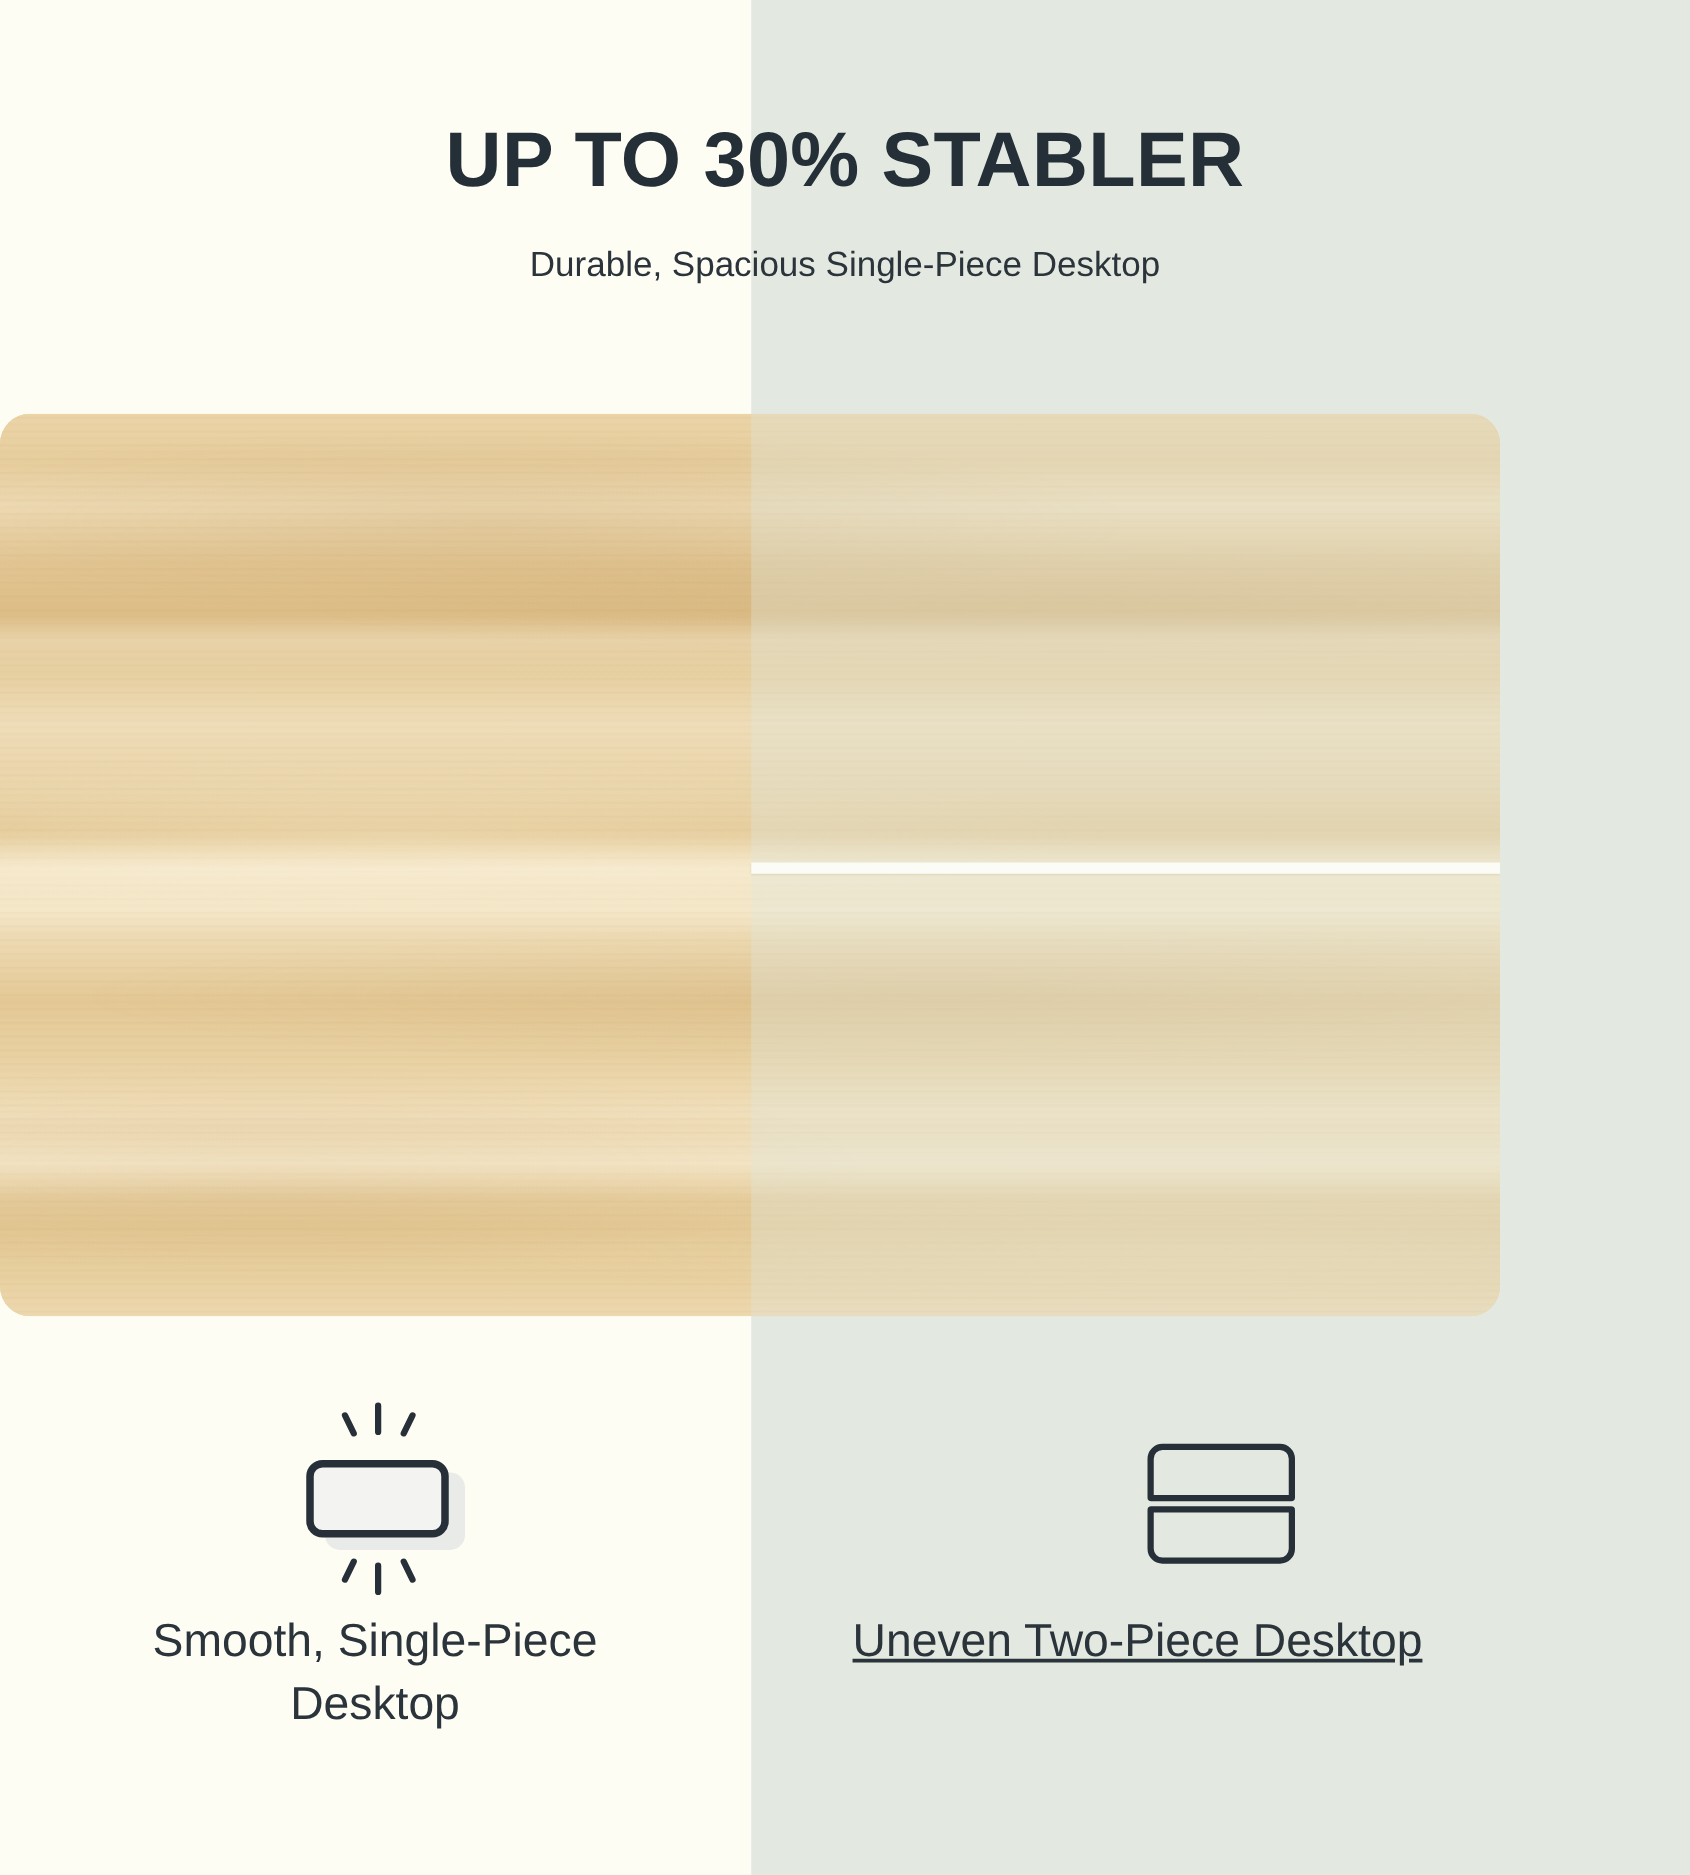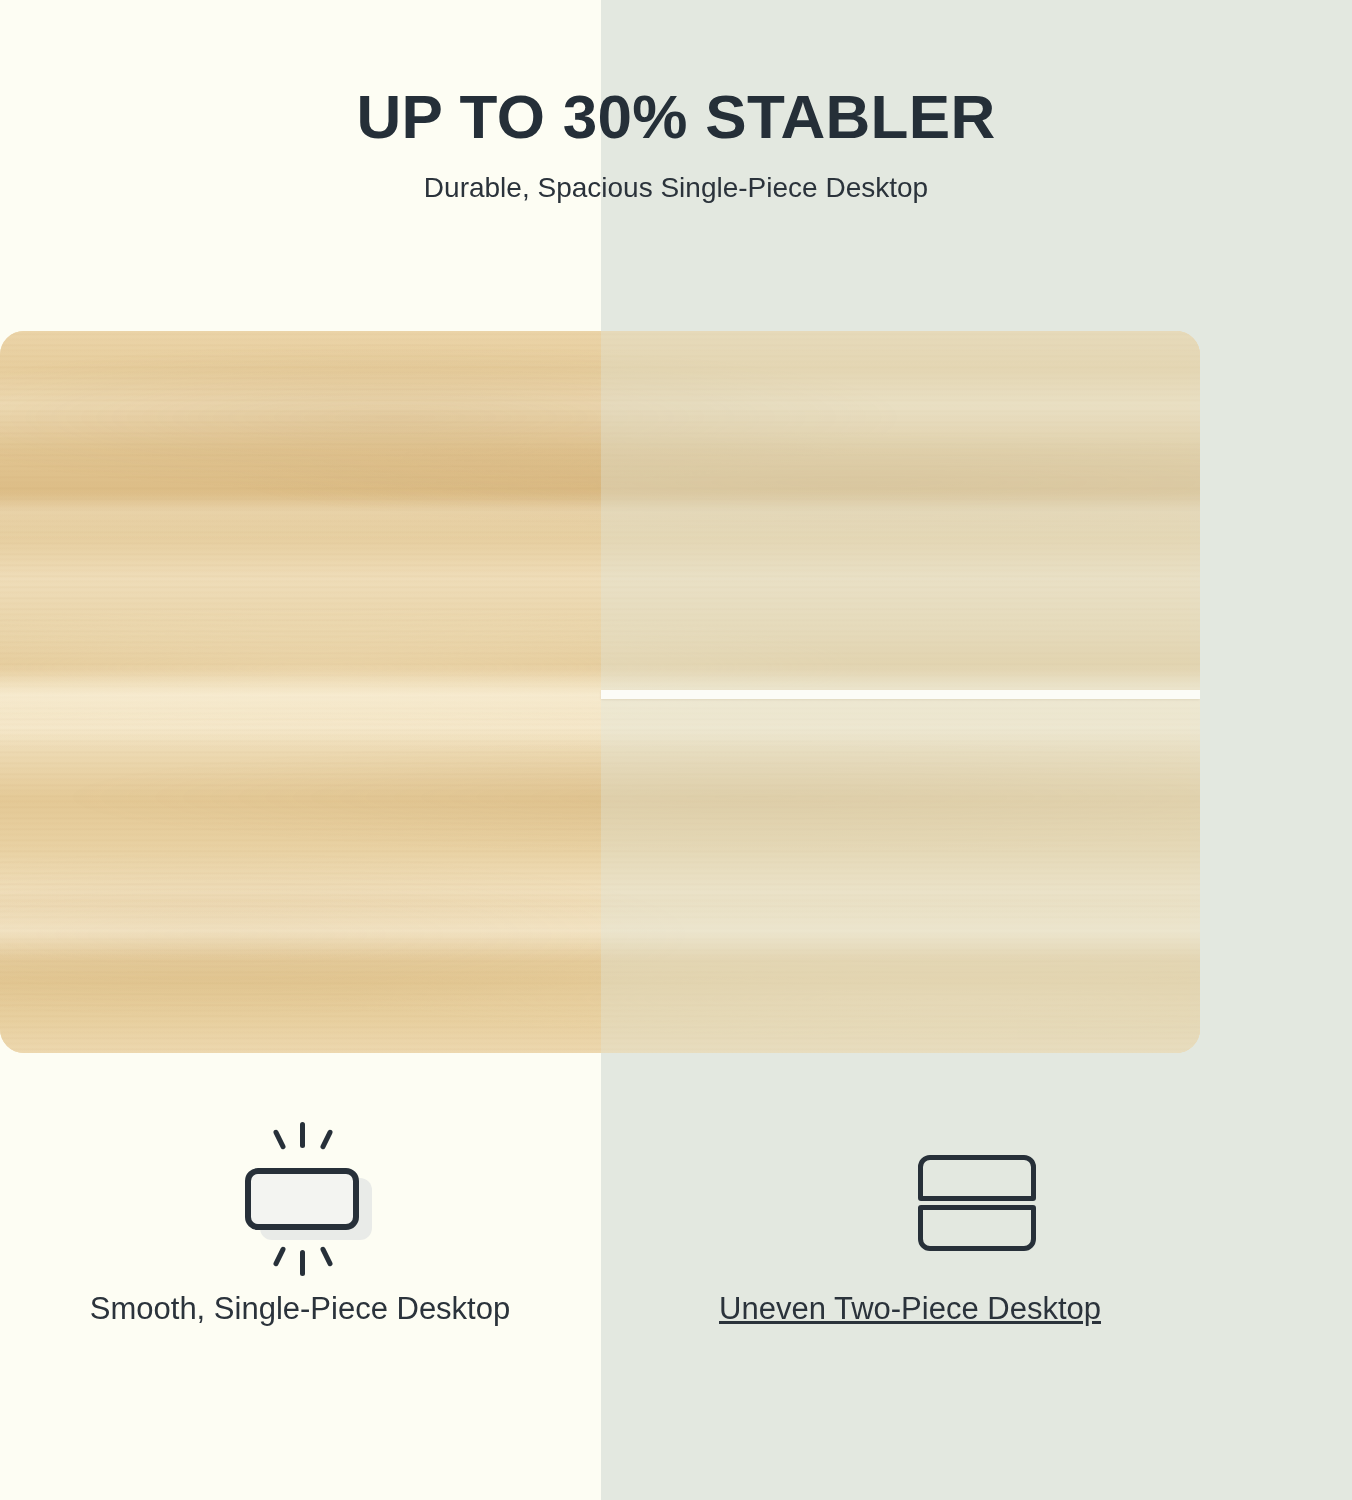--- a/index.html
+++ b/index.html
@@ -33,21 +33,21 @@
 
   
   .head-block {
     position: absolute;
     left: 0; top: 0;
     width: 1352px;
     text-align: center;
     z-index: 6;
   }
   .title {
-    margin: 0;
+    margin: 12px;
     padding-top: 84px;
     font-size: 62px;
     font-weight: 700;
     letter-spacing: 0.3px;
     color: #252F38;
     line-height: 1.06;
   }
   .subtitle {
     margin: 0;
     padding-top: 22px;
@@ -235,21 +235,21 @@
     left: 0;
     top: 1288px;
     width: 1352px;
     height: 150px;
     z-index: 5;
   }
   .caption {
     position: absolute;
     top: 0;
     text-align: center;
-    font-size: 31px;
+    font-size: 37px;
     font-weight: 400;
     color: #2B333B;
     line-height: 1.35;
   }
   .caption.left  { left: 60px;  width: 480px; }
   .caption.right { left: 680px; width: 460px; text-decoration: underline; }
 </style>
 </head>
 <body>
 

